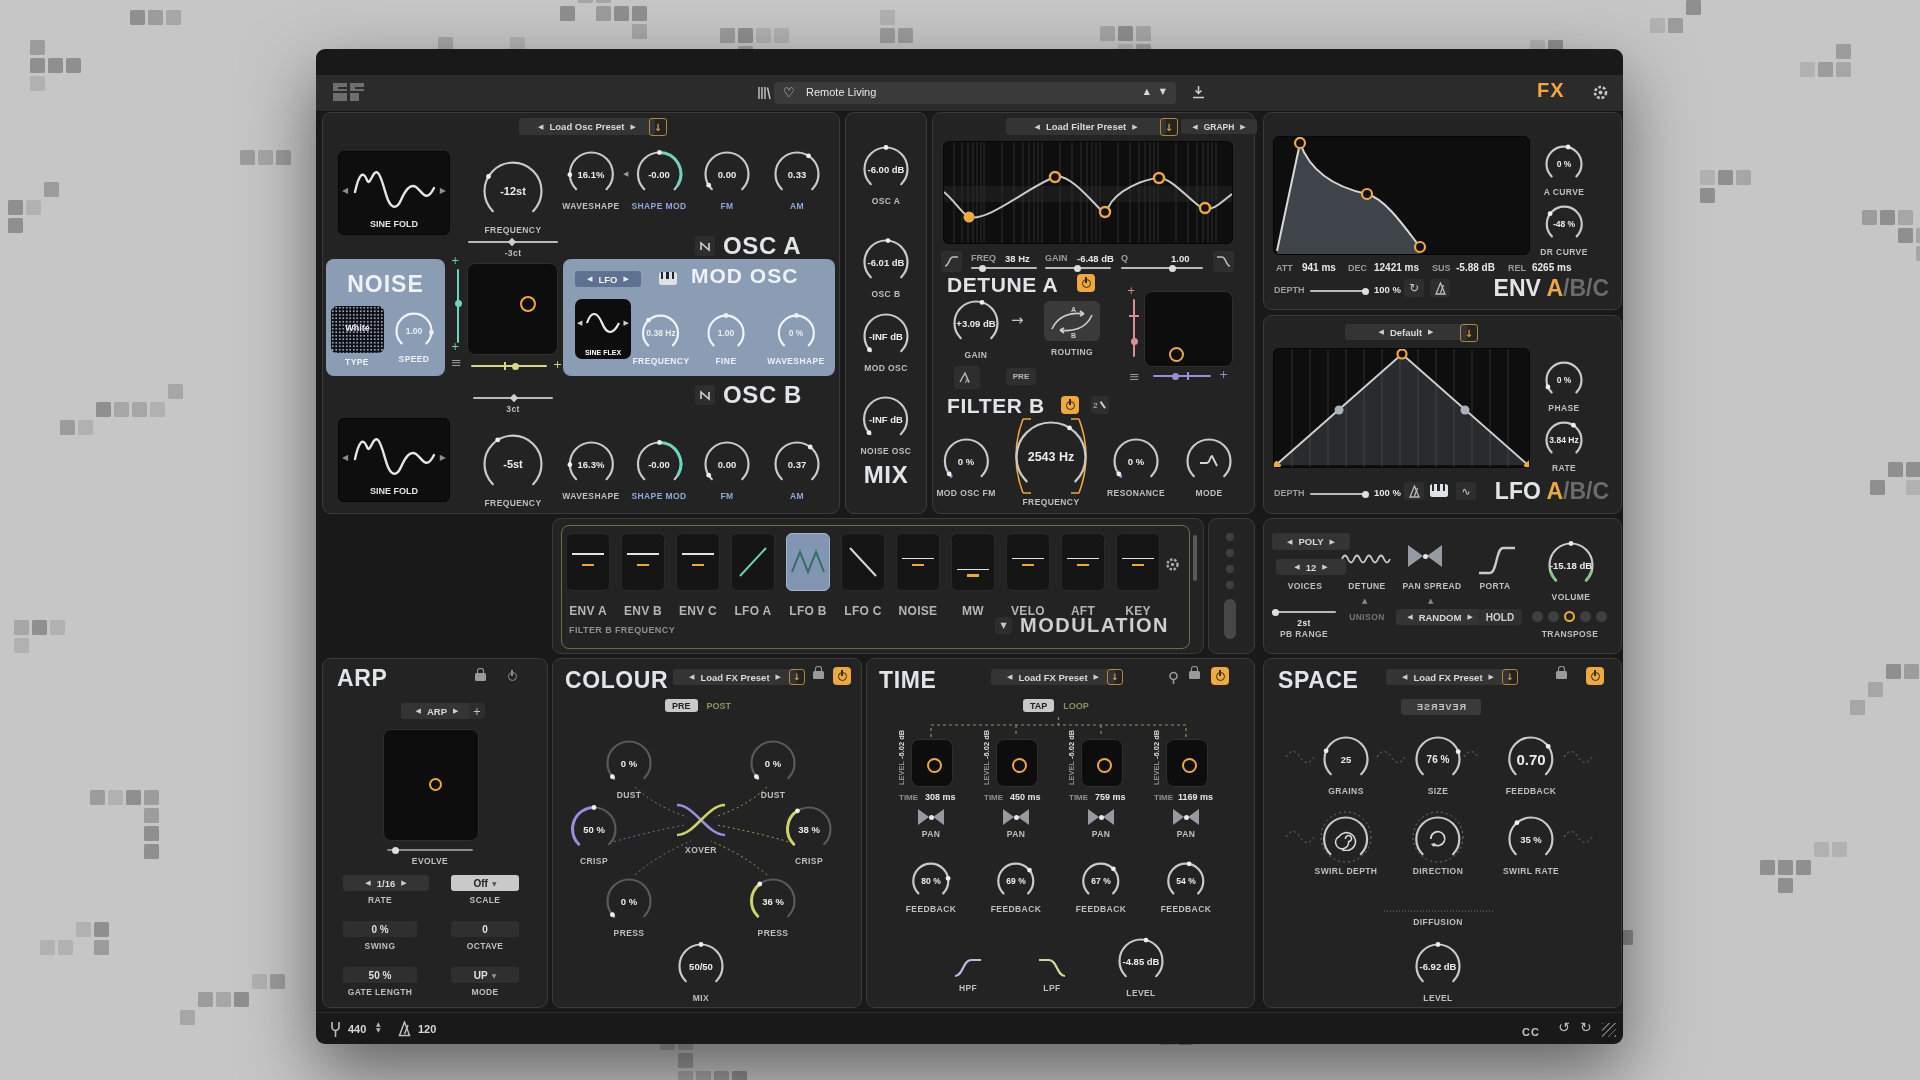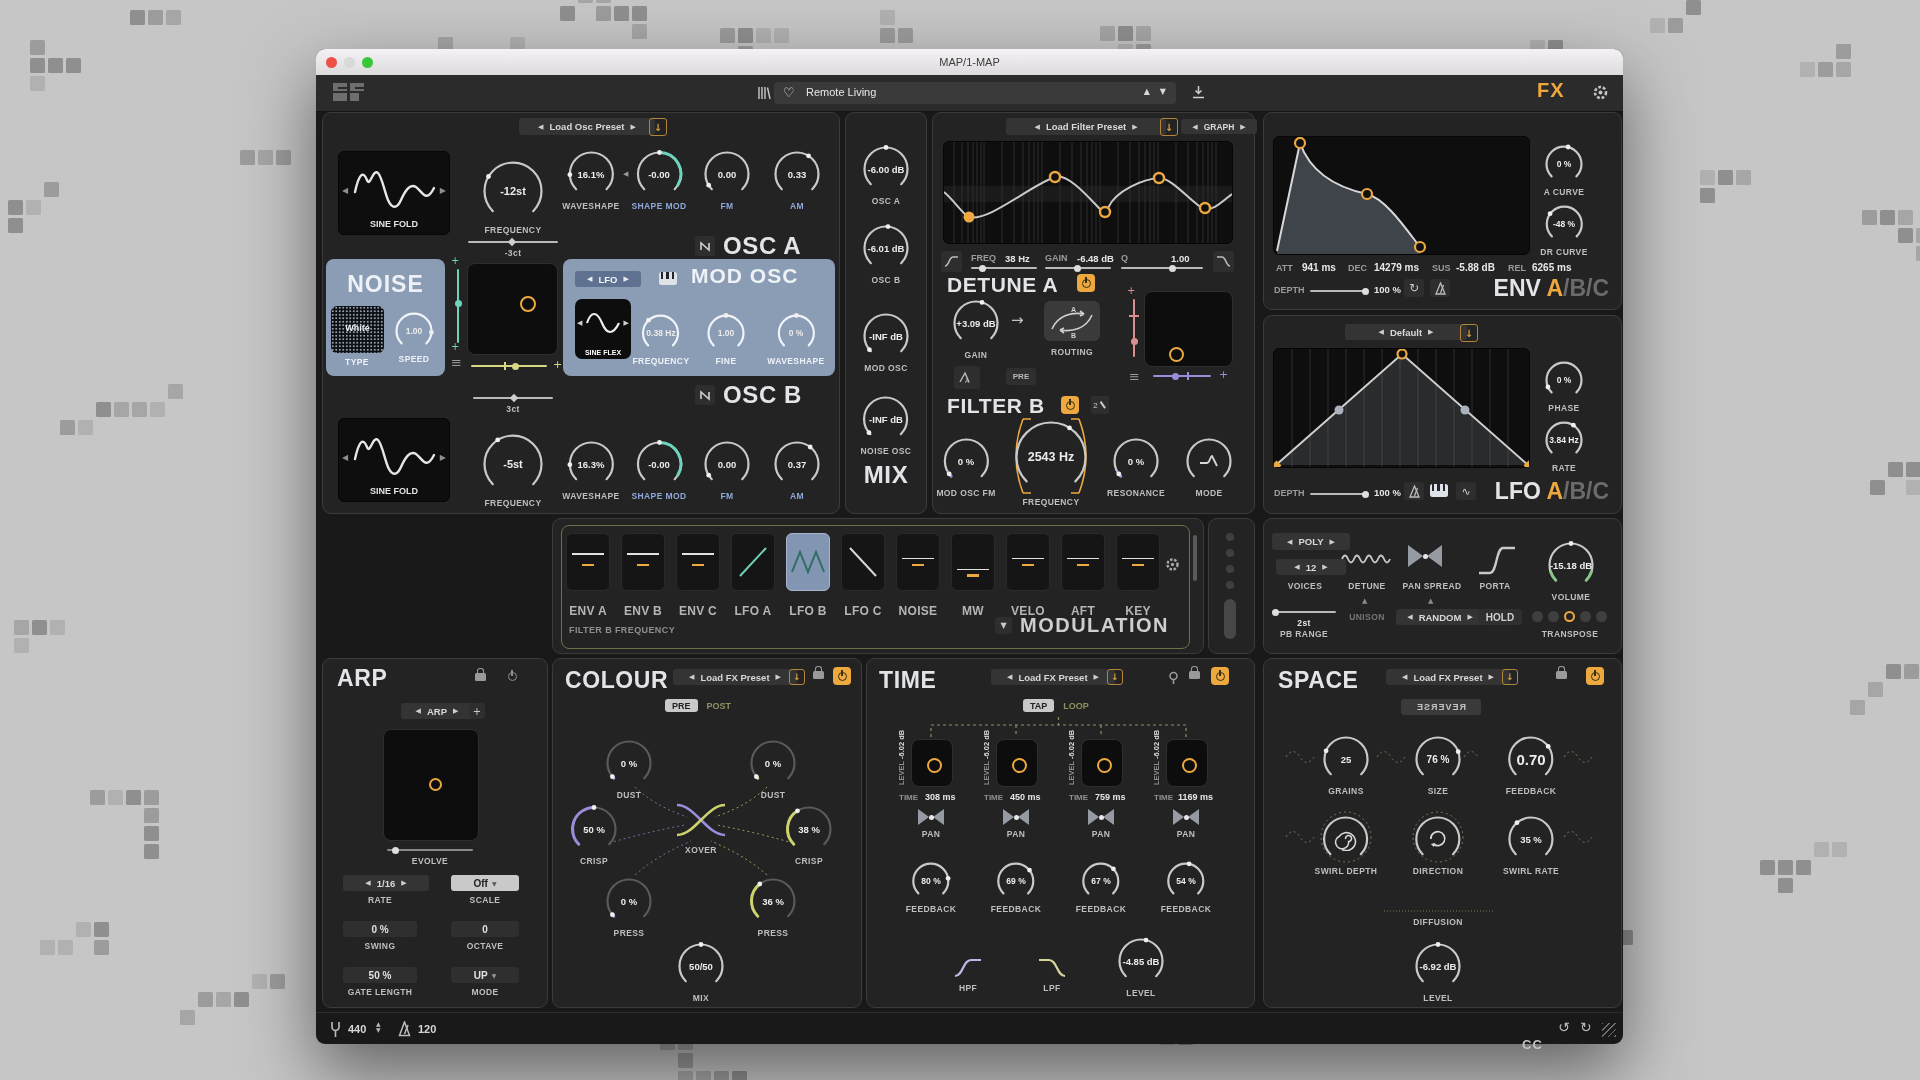--- a/index.html
+++ b/index.html
@@ -215,26 +215,20 @@
       <rect x="1530" y="58" width="15" height="15" rx="1.5" fill="#8f8f8f"></rect>
       <rect x="1548" y="40" width="15" height="15" rx="1.5" fill="#8f8f8f"></rect>
       <rect x="1548" y="58" width="15" height="15" rx="1.5" fill="#b1b1b1"></rect>
       <rect x="1566" y="58" width="15" height="15" rx="1.5" fill="#a6a6a6"></rect>
       <rect x="1566" y="76" width="15" height="15" rx="1.5" fill="#8f8f8f"></rect>
       <rect x="1566" y="94" width="15" height="15" rx="1.5" fill="#a6a6a6"></rect>
     </svg>
 
 <div class="win">
 
-  <div class="tbar">
-    <span class="tl" style="left:10px;background:#ee4f46"></span>
-    <span class="tl" style="left:28px;background:#d9d9d9"></span>
-    <span class="tl" style="left:46px;background:#37c837"></span>
-    <div class="ttl">MAP/1-MAP</div>
-  </div>
 
   <div class="hdr">
     <svg class="p" style="left:16px;top:6px" width="34" height="24" viewBox="0 0 34 24">
       <rect x="1" y="2" width="14" height="8" fill="#6e6e6e"></rect>
           <rect x="1" y="12" width="14" height="8" fill="#6e6e6e"></rect>
       <rect x="18" y="2" width="14" height="8" fill="#6e6e6e"></rect>
           <rect x="18" y="12" width="9" height="8" fill="#6e6e6e"></rect>
       <rect x="6" y="6" width="9" height="2" fill="#2b2b2b"></rect>
           <rect x="23" y="6" width="9" height="2" fill="#2b2b2b"></rect>
     </svg>
@@ -504,21 +498,21 @@
     <div class="knob" style="left:40px;top:31px">
           <div class="kring" style="width:50px;height:50px">
             <svg class="kr" width="50" height="50">
               <path d="M9.8 40.2 A21.5 21.5 0 1 1 40.2 40.2" fill="none" stroke="#c9c9c9" stroke-width="2.2" stroke-linecap="round"></path>
               <circle cx="25.0" cy="3.5" r="2.4" fill="#efefef"></circle>
             </svg>
             <span class="kv" style="font-size:9.5px">-6.00 dB</span>
           </div>
           <div class="kl">OSC A</div>
         </div>
-    <div class="knob" style="left:40px;top:110px">
+    <div class="knob" style="left:40px;top:124px">
           <div class="kring" style="width:50px;height:50px">
             <svg class="kr" width="50" height="50">
               <path d="M9.8 40.2 A21.5 21.5 0 1 1 40.2 40.2" fill="none" stroke="#c9c9c9" stroke-width="2.2" stroke-linecap="round"></path>
               <circle cx="27.0" cy="3.6" r="2.4" fill="#efefef"></circle>
             </svg>
             <span class="kv" style="font-size:9.5px">-6.01 dB</span>
           </div>
           <div class="kl">OSC B</div>
         </div>
     <div class="knob" style="left:40px;top:198px">
@@ -729,21 +723,21 @@
               <path d="M8.6 33.4 A17.5 17.5 0 1 1 33.4 33.4" fill="none" stroke="#c9c9c9" stroke-width="2.2" stroke-linecap="round"></path>
               <circle cx="6.8" cy="10.7" r="2.4" fill="#efefef"></circle>
             </svg>
             <span class="kv" style="font-size:8.5px">-48 %</span>
           </div>
           <div class="kl">DR CURVE</div>
         </div>
     <span class="t" style="left:12px;top:150px;font-size:9px;font-weight:bold;color:#9b9b9b">ATT</span>
     <span class="t" style="left:38px;top:149px;font-size:10px;font-weight:bold;color:#e8e8e8">941 ms</span>
     <span class="t" style="left:84px;top:150px;font-size:9px;font-weight:bold;color:#9b9b9b">DEC</span>
-    <span class="t" style="left:110px;top:149px;font-size:10px;font-weight:bold;color:#e8e8e8">14279 ms</span>
+    <span class="t" style="left:110px;top:149px;font-size:10px;font-weight:bold;color:#e8e8e8">12421 ms</span>
     <span class="t" style="left:168px;top:150px;font-size:9px;font-weight:bold;color:#9b9b9b">SUS</span>
     <span class="t" style="left:192px;top:149px;font-size:10px;font-weight:bold;color:#e8e8e8">-5.88 dB</span>
     <span class="t" style="left:244px;top:150px;font-size:9px;font-weight:bold;color:#9b9b9b">REL</span>
     <span class="t" style="left:268px;top:149px;font-size:10px;font-weight:bold;color:#e8e8e8">6265 ms</span>
     <span class="t" style="left:10px;top:172px;font-size:9px;font-weight:bold;color:#9b9b9b">DEPTH</span>
     <div class="hsl" style="left:46px;top:177px;width:56px">
           <i class="tr"></i>
           <b class="dt" style="left:92%"></b>
         </div>
     <span class="t" style="left:110px;top:171px;font-size:9.5px;font-weight:bold;color:#e8e8e8">100 %</span>
@@ -1370,19 +1364,19 @@
     <svg class="p" style="left:14px;top:8px" width="11" height="17">
       <path d="M2,1 V6 a3.5,3.5 0 0 0 7,0 V1 M5.5,9.5 V16" stroke="#bdbdbd" stroke-width="1.6" fill="none"></path>
         </svg>
     <span class="t" style="left:32px;top:10px;font-size:11px;font-weight:bold;color:#d6d6d6">440</span>
     <span class="g t" style="left:60px;top:8px;font-size:6px;color:#b9b9b9;line-height:6px">▲<br>▼</span>
     <svg class="p" style="left:82px;top:8px" width="13" height="16">
       <path d="M6.5,1 L11.5,14.5 H1.5 Z" fill="none" stroke="#bdbdbd" stroke-width="1.5"></path>
           <path d="M6.5,13 L10,4" stroke="#bdbdbd" stroke-width="1.5"></path>
         </svg>
     <span class="t" style="left:102px;top:10px;font-size:11px;font-weight:bold;color:#d6d6d6">120</span>
-    <span class="t" style="left:1206px;top:24px;font-size:13px;font-weight:bold;letter-spacing:1px;color:#c3c3c3">CC</span>
+    <span class="t" style="left:1206px;top:13px;font-size:11px;font-weight:bold;letter-spacing:1px;color:#c3c3c3">CC</span>
     <span class="g t" style="left:1242px;top:6px;font-size:14px;color:#bdbdbd">↺</span>
     <span class="g t" style="left:1264px;top:6px;font-size:14px;color:#bdbdbd">↻</span>
     <span class="grip" style="left:1286px;top:10px"></span>
   </div>
 </div>
 </div>
 
 </body></html>

